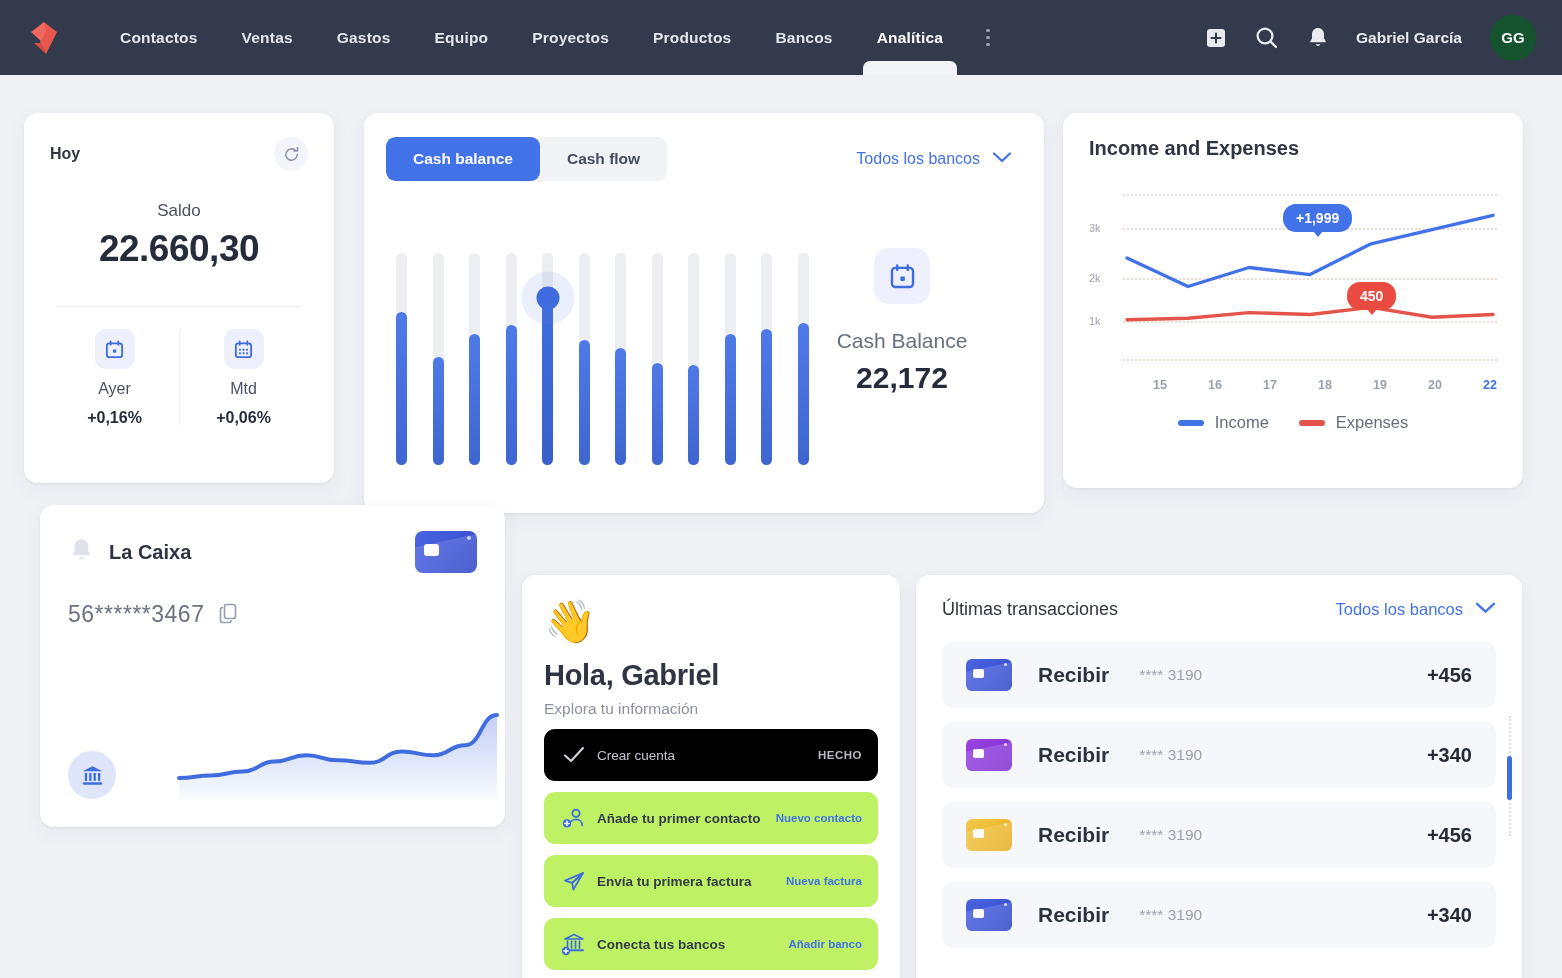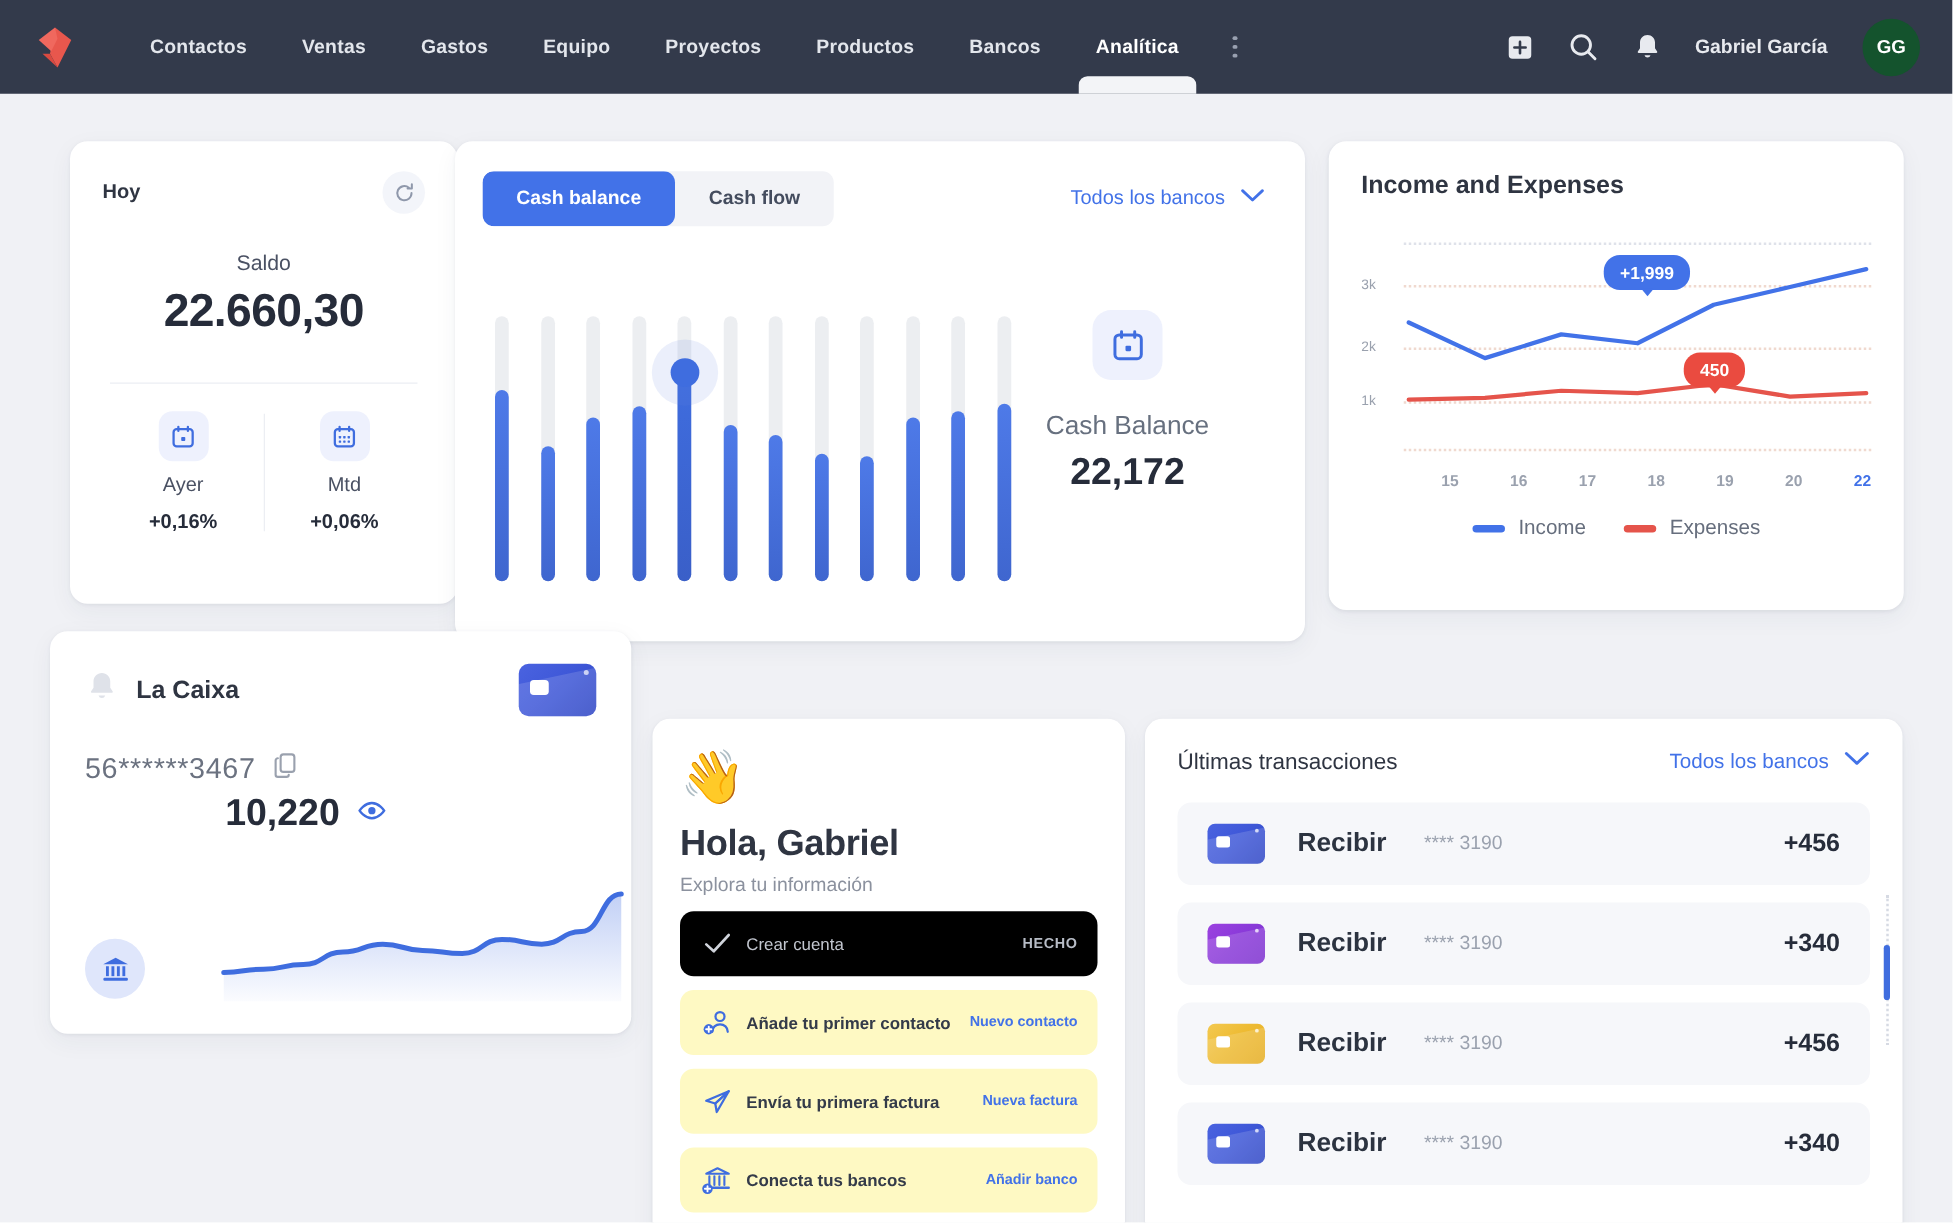--- a/index.html
+++ b/index.html
@@ -45,21 +45,21 @@
     display: flex; align-items: center; justify-content: center; cursor: pointer;
     margin-left: 2px;
   }
 
   
   .content { position: absolute; top: 75px; left: 0; width: 1562px; height: 903px; }
   .card { position: absolute; background: #ffffff; border-radius: 14px;
           box-shadow: 0 1px 3px rgba(40,50,80,.07), 0 6px 20px rgba(40,50,80,.05); }
 
   
-  #card-hoy { left: 56px; top: 38px; width: 310px; height: 370px; padding: 24px 26px; }
+  #card-hoy { left: 24px; top: 38px; width: 310px; height: 370px; padding: 24px 26px; }
   .hoy-head { display: flex; align-items: center; justify-content: space-between; }
   .hoy-title { font-size: 16px; font-weight: bold; color: #2f3542; }
   .refresh-btn {
     width: 34px; height: 34px; border-radius: 50%; background: #f3f5fa;
     display: flex; align-items: center; justify-content: center; cursor: pointer;
   }
   .saldo-label { text-align: center; font-size: 17px; color: #4a5163; margin-top: 30px; }
   .saldo-value { text-align: center; font-size: 37px; font-weight: bold; color: #262c3a; margin-top: 7px; letter-spacing: -.5px; }
   .hoy-divider { height: 1px; background: #eceef3; margin: 36px 6px 0 6px; }
   .hoy-stats { display: flex; margin-top: 22px; }
@@ -149,21 +149,21 @@
   .caixa-bottom { position: absolute; left: 28px; right: 0; bottom: 22px; height: 120px; }
   .bank-circle { position: absolute; left: 0; bottom: 6px; width: 48px; height: 48px; border-radius: 50%;
                  background: #dfe6fb; display: flex; align-items: center; justify-content: center; }
 
   
   #card-hola { left: 522px; top: 500px; width: 378px; height: 440px; padding: 26px 22px; }
   .wave { font-size: 42px; line-height: 1; }
   .hola-title { font-size: 29px; font-weight: bold; color: #2f3542; margin-top: 16px; letter-spacing: -.3px; }
   .hola-sub { font-size: 15.5px; color: #8b919e; margin-top: 8px; }
   .task {
-    display: flex; align-items: center; background: #fef9c3; border-radius: 11px;
+    display: flex; align-items: center; background: #bef264; border-radius: 11px;
     height: 52px; padding: 0 16px; margin-top: 11px; cursor: pointer;
   }
   .task.done { background: #000000; }
   .task-ico { width: 28px; flex: 0 0 28px; display: flex; align-items: center; justify-content: center; }
   .task-label { font-size: 13.5px; font-weight: bold; color: #343b49; margin-left: 9px; }
   .task.done .task-label { color: #c2c6cf; font-weight: normal; }
   .task-action { margin-left: auto; font-size: 11.5px; color: #4272e8; font-weight: bold; white-space: nowrap; }
   .task.done .task-action { color: #b7bcc6; letter-spacing: .5px; }
 
   
@@ -434,29 +434,20 @@
       <div class="acct-row">
         <div class="acct-num">56******3467</div>
         <span>
           <svg width="20" height="22" viewBox="0 0 20 22">
             <rect x="6.5" y="2.5" width="11" height="14" rx="2.2" fill="none" stroke="#9aa1ae" stroke-width="1.7"></rect>
             <path d="M13 18.8c0 1-.8 1.7-1.8 1.7H4.3c-1 0-1.8-.8-1.8-1.7V7.4c0-1 .8-1.8 1.8-1.8" fill="none" stroke="#9aa1ae" stroke-width="1.7" stroke-linecap="round"></path>
           </svg>
         </span>
       </div>
 
-      <div class="bal-row">
-        <div class="bal-num">10,220</div>
-        <span>
-          <svg width="23" height="17" viewBox="0 0 24 18">
-            <path d="M1.6 9S5.6 2.5 12 2.5 22.4 9 22.4 9 18.4 15.5 12 15.5 1.6 9 1.6 9z" fill="none" stroke="#3f6ddf" stroke-width="2"></path>
-            <circle cx="12" cy="9" r="3.1" fill="#3f6ddf"></circle>
-          </svg>
-        </span>
-      </div>
 
       <div class="caixa-bottom">
         <div class="bank-circle">
           <svg width="25" height="25" viewBox="0 0 24 24">
             <path d="M12 3 L21.5 8 H2.5 Z" fill="#3f6ddf"></path>
             <rect x="4.6" y="9.6" width="2.2" height="7.6" fill="#3f6ddf"></rect>
             <rect x="8.8" y="9.6" width="2.2" height="7.6" fill="#3f6ddf"></rect>
             <rect x="13" y="9.6" width="2.2" height="7.6" fill="#3f6ddf"></rect>
             <rect x="17.2" y="9.6" width="2.2" height="7.6" fill="#3f6ddf"></rect>
             <rect x="2.6" y="18.4" width="18.8" height="2.4" rx="1" fill="#3f6ddf"></rect>

